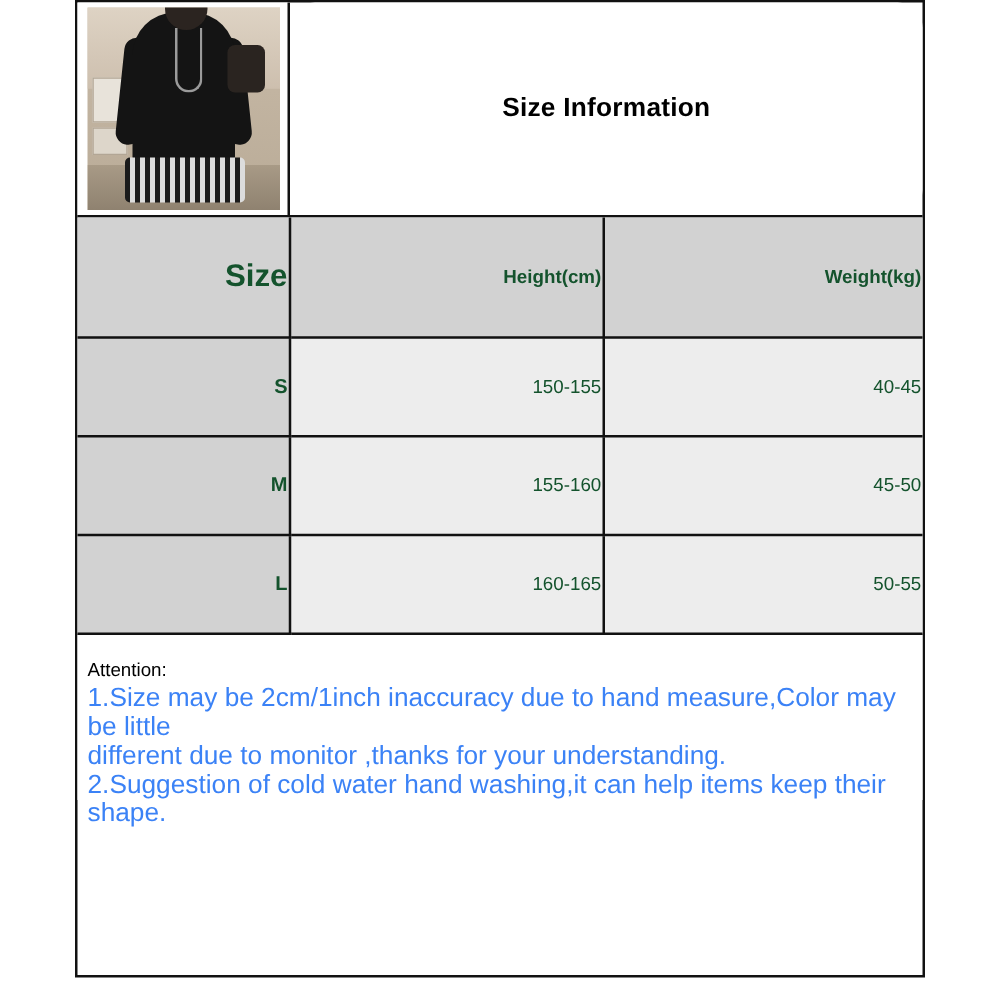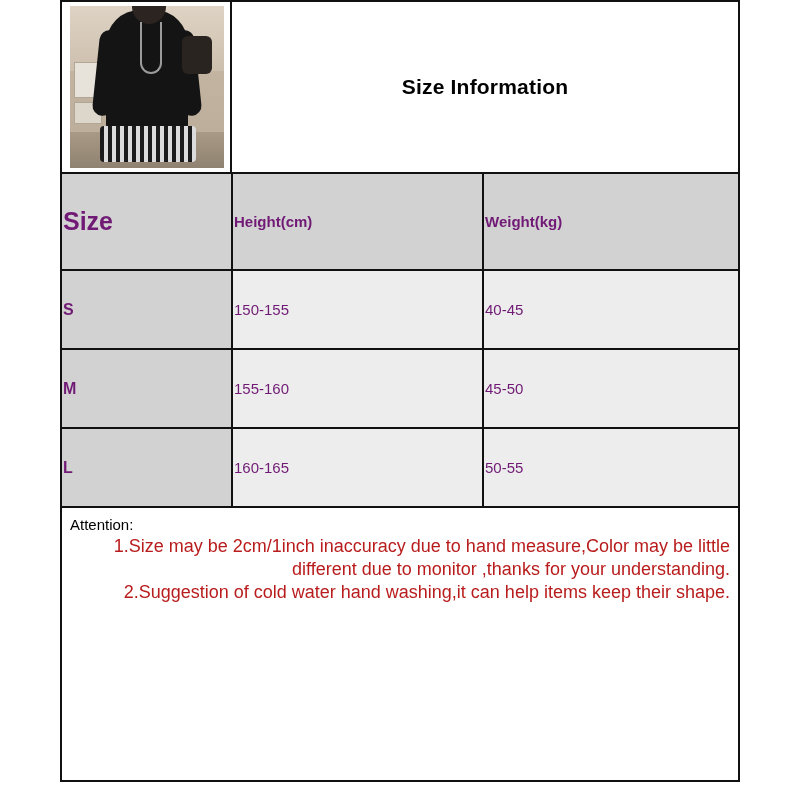--- a/index.html
+++ b/index.html
@@ -162,22 +162,22 @@
     table-layout: fixed;
   }
   table.size-table col.c1 { width: 170px; }
   table.size-table col.c2 { width: 251px; }
   table.size-table col.c3 { width: 255px; }
 
   table.size-table th,
   table.size-table td {
     border-bottom: 2px solid #111111;
     border-right: 2px solid #111111;
-    text-align: left;
-    color: #701a75;
+    text-align: right;
+    color: #14532d;
     box-sizing: border-box;
   }
   table.size-table th:last-child,
   table.size-table td:last-child { border-right: none; }
 
   .hdr-row th {
     height: 96px;
     background: #d2d2d2;
   }
   .hdr-size {
@@ -199,35 +199,34 @@
     font-weight: bold;
   }
   .body-row td.cell-val {
     font-size: 15px;
     font-weight: normal;
   }
   .body-row.last td { border-bottom: 2px solid #111111; }
 
   
   .attention {
-    padding: 6px 8px 4px 8px;
+    padding: 18px 8px 4px 8px;
     background: #ffffff;
     height: 132px;
     box-sizing: border-box;
   }
   .attention-title {
     font-size: 15px;
     color: #000000;
     line-height: 21px;
   }
   .attention-line {
-    font-size: 18px;
-    color: #b91c1c;
+    font-size: 21px;
+    color: #3b82f6;
     line-height: 23px;
-    text-align: right;
   }
 
   
   .green-marker {
     position: absolute;
     left: 237px;
     top: 0px;
     width: 11px;
     height: 7px;
     background: #16a34a;

